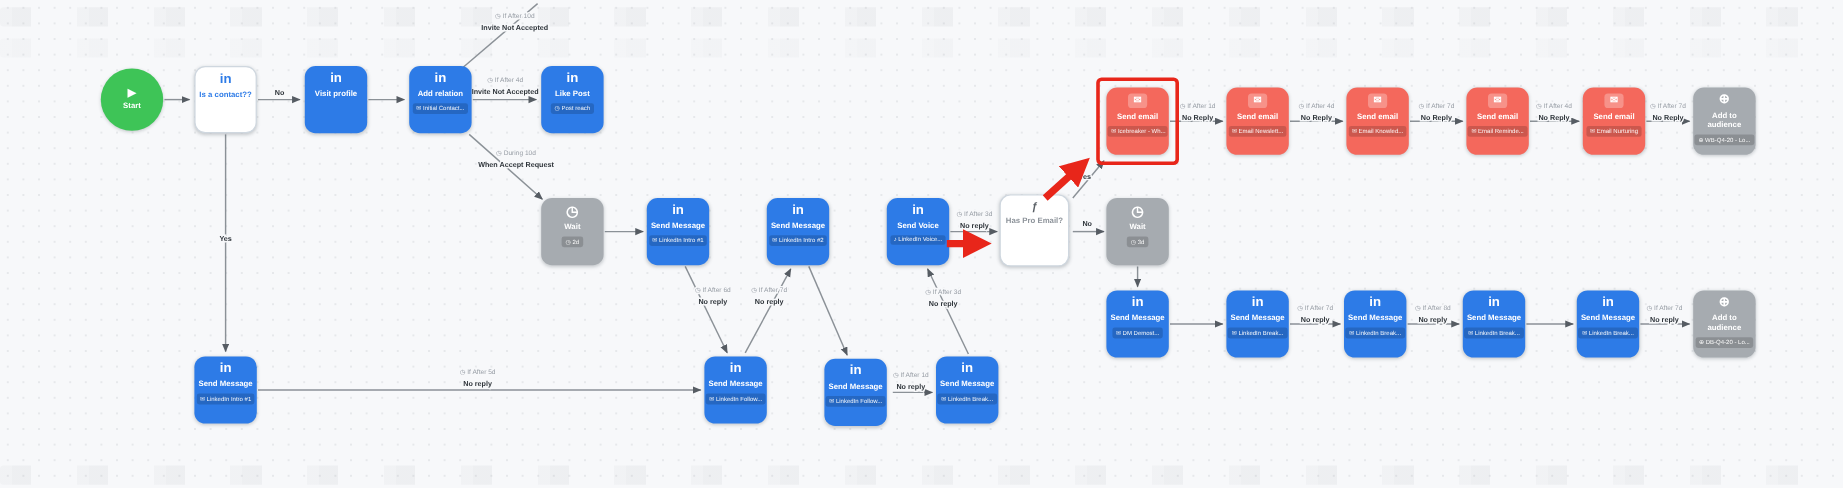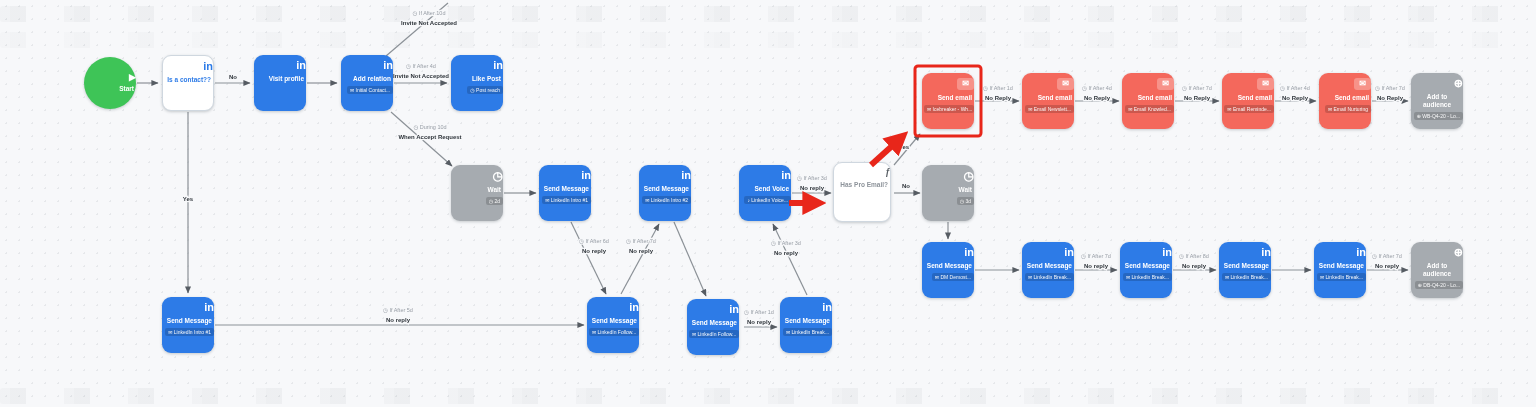--- a/index.html
+++ b/index.html
@@ -6,21 +6,21 @@
     font-family:"Liberation Sans",sans-serif;}
   #canvas{position:relative;width:1536px;height:407px;background:#f7f8fa;
     background-image:radial-gradient(#e6e8eb 1px, transparent 1px);
     background-size:13px 13px;}
   .wm{position:absolute;left:0;width:100%;height:16px;opacity:.55;pointer-events:none;
     background:repeating-linear-gradient(90deg, rgba(140,146,152,.10) 0 10px, rgba(140,146,152,.16) 10px 26px, transparent 26px 64px);
     border-radius:3px;}
   #edges{position:absolute;left:0;top:0;z-index:2;}
   #notes{position:absolute;left:0;top:0;z-index:4;}
   .node{position:absolute;z-index:3;border-radius:9px;box-sizing:border-box;cursor:pointer;
-    display:flex;flex-direction:column;align-items:flex-end;
+    display:flex;flex-direction:column;align-items:center;
     box-shadow:0 1px 3px rgba(25,35,45,.22);}
   .node.blue{background:#2d7be7;color:#fff;}
   .node.red{background:#f4685c;color:#fff;}
   .node.gray{background:#a6abb0;color:#fff;}
   .node.white{background:#ffffff;border:1px solid #cfd7df;}
   .node.green{background:#3ec457;color:#fff;border-radius:50%;justify-content:center;}
   .node-icon{font-weight:bold;margin-top:5px;line-height:1;}
   .icon-linkedin{font-size:11px;letter-spacing:0;}
   .white .icon-linkedin{color:#2d7be7;}
   .icon-clock{font-size:12px;}

